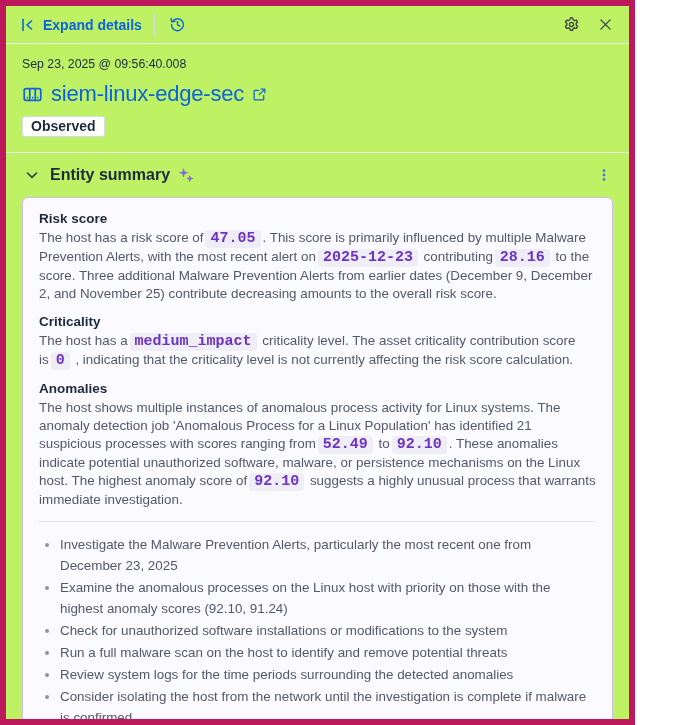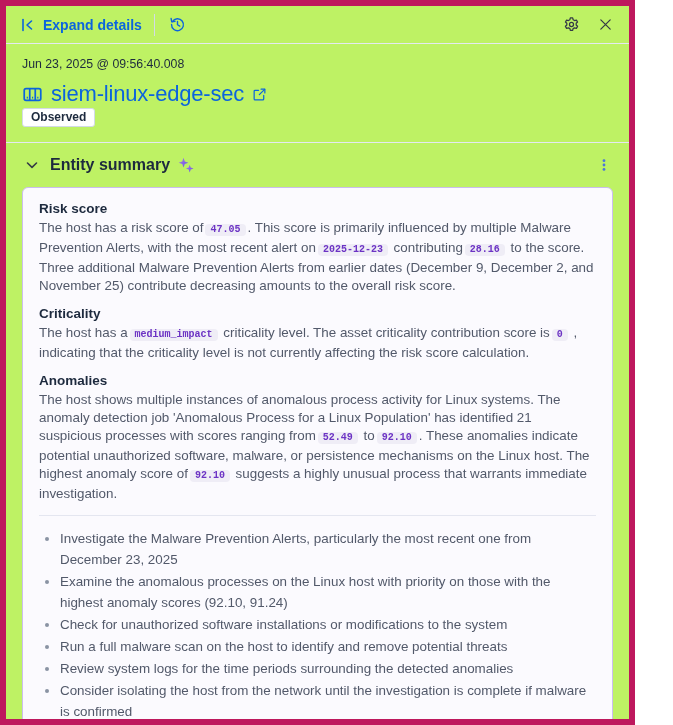--- a/index.html
+++ b/index.html
@@ -32,44 +32,44 @@
   .blue-ic { color: #0b64dd; }
   
   .content { padding: 0 16px; }
   .timestamp { margin-top: 13px; font-size: 12.3px; color: #1d2a3e; }
   .title-row { margin-top: 10px; display: flex; align-items: center; gap: 8px; }
   .host-title {
     font-size: 22px; font-weight: 400; color: #0b64dd;
     text-decoration: none; letter-spacing: -0.2px;
   }
   .badge {
-    display: inline-block; 
+    display: inline-block; margin-top: 9px;
     border: 1px solid #d3dae6; border-radius: 3px;
     padding: 1px 8px 2px;
-    font-size: 12px; font-weight: 600; color: #1d2a3e; background: #fff;
+    font-size: 14px; font-weight: 600; color: #1d2a3e; background: #fff;
   }
   .h-divider { height: 1px; background: #e4e9f2; margin: 15px -16px 0; }
   
   .summary-head { margin-top: 12px; display: flex; align-items: center; }
   .summary-title { font-size: 16px; font-weight: 700; color: #1d2a3e; margin-left: 8px; }
   .sparkle-wrap { margin-left: 7px; display: inline-flex; }
   
   .ai-panel {
     margin: 12px 0 14px;
     border: 1px solid #cbbdee;
     border-radius: 6px;
     background: #fbfafe;
     padding: 13px 16px 12px;
   }
   .sec-heading { font-size: 13.5px; font-weight: 700; color: #1d2a3e; margin: 0 0 3px; }
   .sec-body { font-size: 13.4px; line-height: 18px; color: #52596a; margin: 0 0 11px; }
   .sec-body:last-of-type { margin-bottom: 0; }
   .chip {
     font-family: "Liberation Mono", monospace;
-    font-size: 10px; font-weight: 700; color: #6c33c4;
+    font-size: 15px; font-weight: 700; color: #6c33c4;
     background: #efedf6; border-radius: 4px;
     padding: 0px 5px 1px; margin: 0 2px;
     white-space: nowrap;
   }
   .panel-divider { height: 1px; background: #e4e6f0; margin: 12px 0; }
   .rec-head { display: flex; align-items: center; gap: 8px; margin-bottom: 7px; }
   .rec-title { font-size: 13.5px; font-weight: 700; color: #1d2a3e; }
   .rec-list { margin: 0 0 0 21px; }
   .rec-list li { font-size: 13.4px; line-height: 21px; color: #52596a; margin-bottom: 1px; }
   .rec-list li::marker { color: #8a93a3; }
@@ -116,21 +116,21 @@
       <span>
         <svg width="15" height="15" viewBox="0 0 16 16" fill="none" stroke="currentColor" stroke-width="1.3" stroke-linecap="round">
           <path d="M3 3l10 10M13 3L3 13"></path>
         </svg>
       </span>
     </button>
   </div>
 
   <div class="content">
     
-    <div class="timestamp">Jun 23, 2025 @ 09:56:40.008</div>
+    <div class="timestamp">Sep 23, 2025 @ 09:56:40.008</div>
 
     
     <div class="title-row">
       <span class="blue-ic">
         <svg width="21" height="21" viewBox="0 0 16 16" fill="none" stroke="#0b64dd" stroke-width="1.3">
           <rect x="1.7" y="3.6" width="12.6" height="8.8" rx="1.4"></rect>
           <path d="M5.9 3.6v8.8M10.1 3.6v8.8"></path>
           <path d="M3.6 10.4h.9M7.6 10.4h.9M11.6 10.4h.9" stroke-width="1.4"></path>
         </svg>
       </span>

